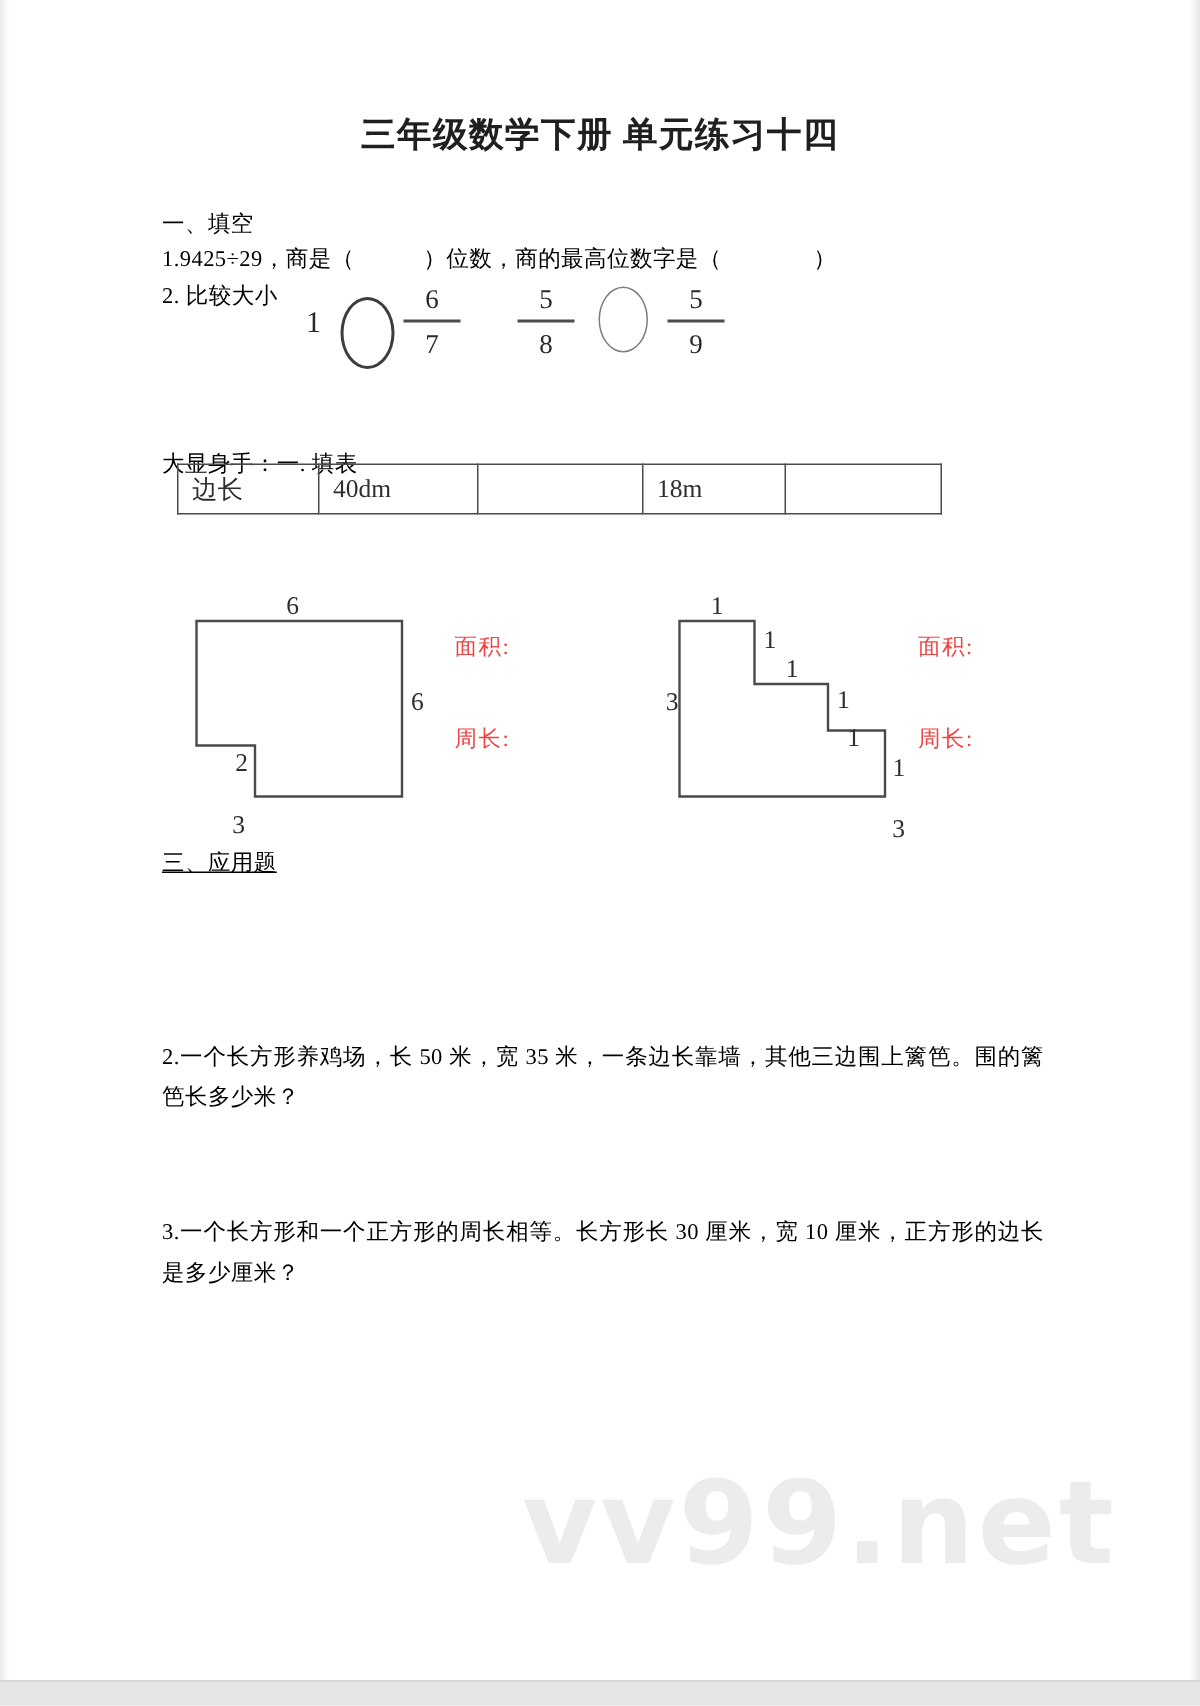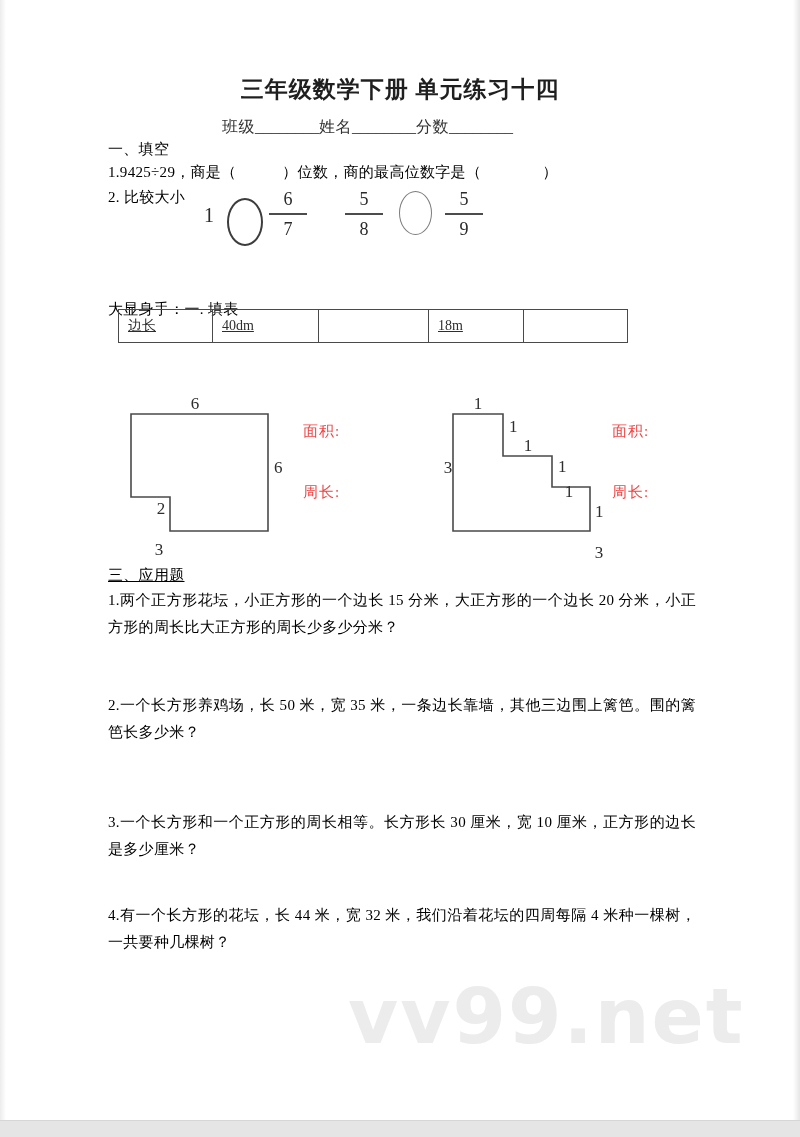--- a/index.html
+++ b/index.html
@@ -25,21 +25,21 @@
   .frac-a{left:269px;top:189px;}
   .frac-b{left:345px;top:189px;}
   .frac-c{left:445px;top:189px;}
   .frac .num{display:block;padding-bottom:3px;border-bottom:2px solid #4c4c4c;}
   .frac .den{display:block;padding-top:4px;}
 
   .table-heading{left:108px;top:300px;}
   table.fill-table{position:absolute;left:118px;top:309px;border-collapse:collapse;table-layout:fixed;}
   table.fill-table td{
     border:1px solid #4a4a4a;height:32px;padding:0 0 0 9px;
-    font-size:14px;color:#2e2e2e;vertical-align:middle;text-decoration:underline;
+    font-size:17px;color:#2e2e2e;vertical-align:middle;
   }
   .s2-heading{left:108px;top:374px;}
   .shape-svg{overflow:visible;}
   .shape-svg path{fill:none;stroke:#4a4a4a;stroke-width:1.6;}
   .shape-svg text{font-family:"Liberation Serif","DejaVu Serif",serif;font-size:17px;fill:#2e2e2e;}
   .shape-left{left:123px;top:397px;}
   .shape-right{left:441px;top:397px;}
   .calc-label{font-size:15px;color:#ef4444;letter-spacing:1px;}
   .areaL{left:303px;top:422px;} .perimL{left:303px;top:483px;}
   .areaR{left:612px;top:422px;} .perimR{left:612px;top:483px;}
@@ -56,23 +56,20 @@
   .left-edge{left:0;top:0;bottom:16px;width:6px;background:linear-gradient(to right,#ececec,rgba(255,255,255,0));}
   .right-edge{right:0;top:0;bottom:16px;width:7px;background:linear-gradient(to left,#e6e6e6,rgba(255,255,255,0));}
 </style>
 </head>
 <body>
 
 <div class="page">
 
   <div class="abs doc-title">三年级数学下册 单元练习十四</div>
 
-  <div class="abs info-line">
-    <span>班级</span><span class="blank">________</span><span>姓名</span><span class="blank">________</span><span>分数</span><span class="blank">________</span>
-  </div>
 
   <div class="abs body-text s1-heading">一、填空</div>
   <div class="abs body-text s1-q1">1.9425÷29，商是（　　　）位数，商的最高位数字是（　　　　）</div>
   <div class="abs body-text s1-q2">2. 比较大小</div>
 
   <div class="abs cmp-one">1</div>
   <div class="abs cmp-circle circle-1"></div>
   <div class="abs frac frac-a">
     <span class="num">6</span>
     <span class="den">7</span>
@@ -127,23 +124,21 @@
     <text x="117" y="75">1</text>
     <text x="128" y="100" text-anchor="middle">1</text>
     <text x="154" y="120">1</text>
     <text x="7" y="76" text-anchor="middle">3</text>
     <text x="158" y="161" text-anchor="middle">3</text>
   </svg>
   <div class="abs calc-label areaR">面积:</div>
   <div class="abs calc-label perimR">周长:</div>
 
   <div class="abs body-text s3-heading">三、应用题</div>
-  <div class="abs body-text problem p1">1.两个正方形花坛，小正方形的一个边长 15 分米，大正方形的一个边长 20 分米，小正方形的周长比大正方形的周长少多少分米？</div>
   <div class="abs body-text problem p2">2.一个长方形养鸡场，长 50 米，宽 35 米，一条边长靠墙，其他三边围上篱笆。围的篱笆长多少米？</div>
   <div class="abs body-text problem p3">3.一个长方形和一个正方形的周长相等。长方形长 30 厘米，宽 10 厘米，正方形的边长是多少厘米？</div>
-  <div class="abs body-text problem p4">4.有一个长方形的花坛，长 44 米，宽 32 米，我们沿着花坛的四周每隔 4 米种一棵树，一共要种几棵树？</div>
 
   <div class="abs watermark">vv99.net</div>
 
   <div class="abs left-edge"></div>
   <div class="abs right-edge"></div>
   <div class="abs bottom-bar"></div>
 </div>
 
 </body></html>

